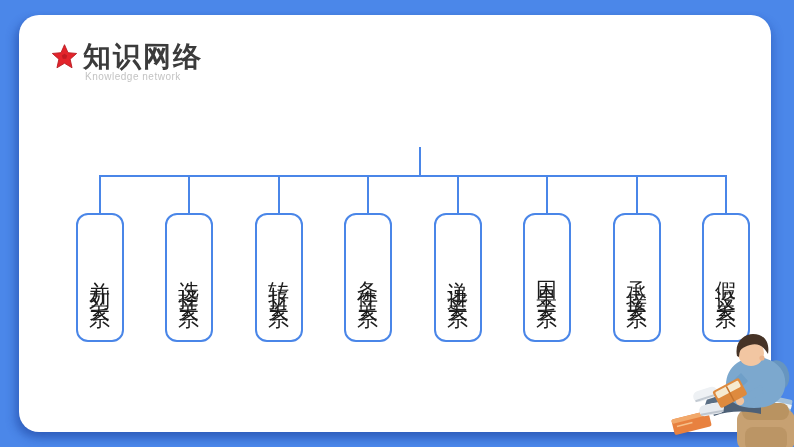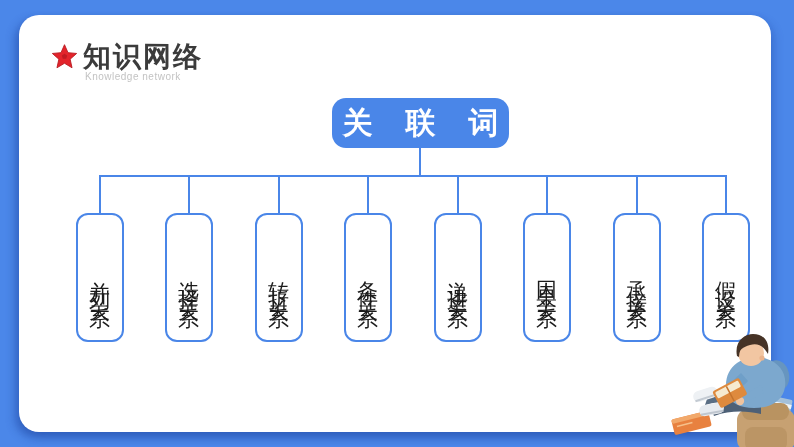--- a/index.html
+++ b/index.html
@@ -75,23 +75,20 @@
     <div class="tline hline"></div>
     <div class="tline drop" style="left:80px"></div>
     <div class="tline drop" style="left:169px"></div>
     <div class="tline drop" style="left:259px"></div>
     <div class="tline drop" style="left:348px"></div>
     <div class="tline drop" style="left:438px"></div>
     <div class="tline drop" style="left:527px"></div>
     <div class="tline drop" style="left:617px"></div>
     <div class="tline drop" style="left:706px"></div>
 
-    <div class="root">
-      <span class="root-label">关联词</span>
-    </div>
 
     <div class="node" style="left:57px">
       <span class="node-label">并列关系</span>
     </div>
     <div class="node" style="left:146px">
       <span class="node-label">选择关系</span>
     </div>
     <div class="node" style="left:236px">
       <span class="node-label">转折关系</span>
     </div>

